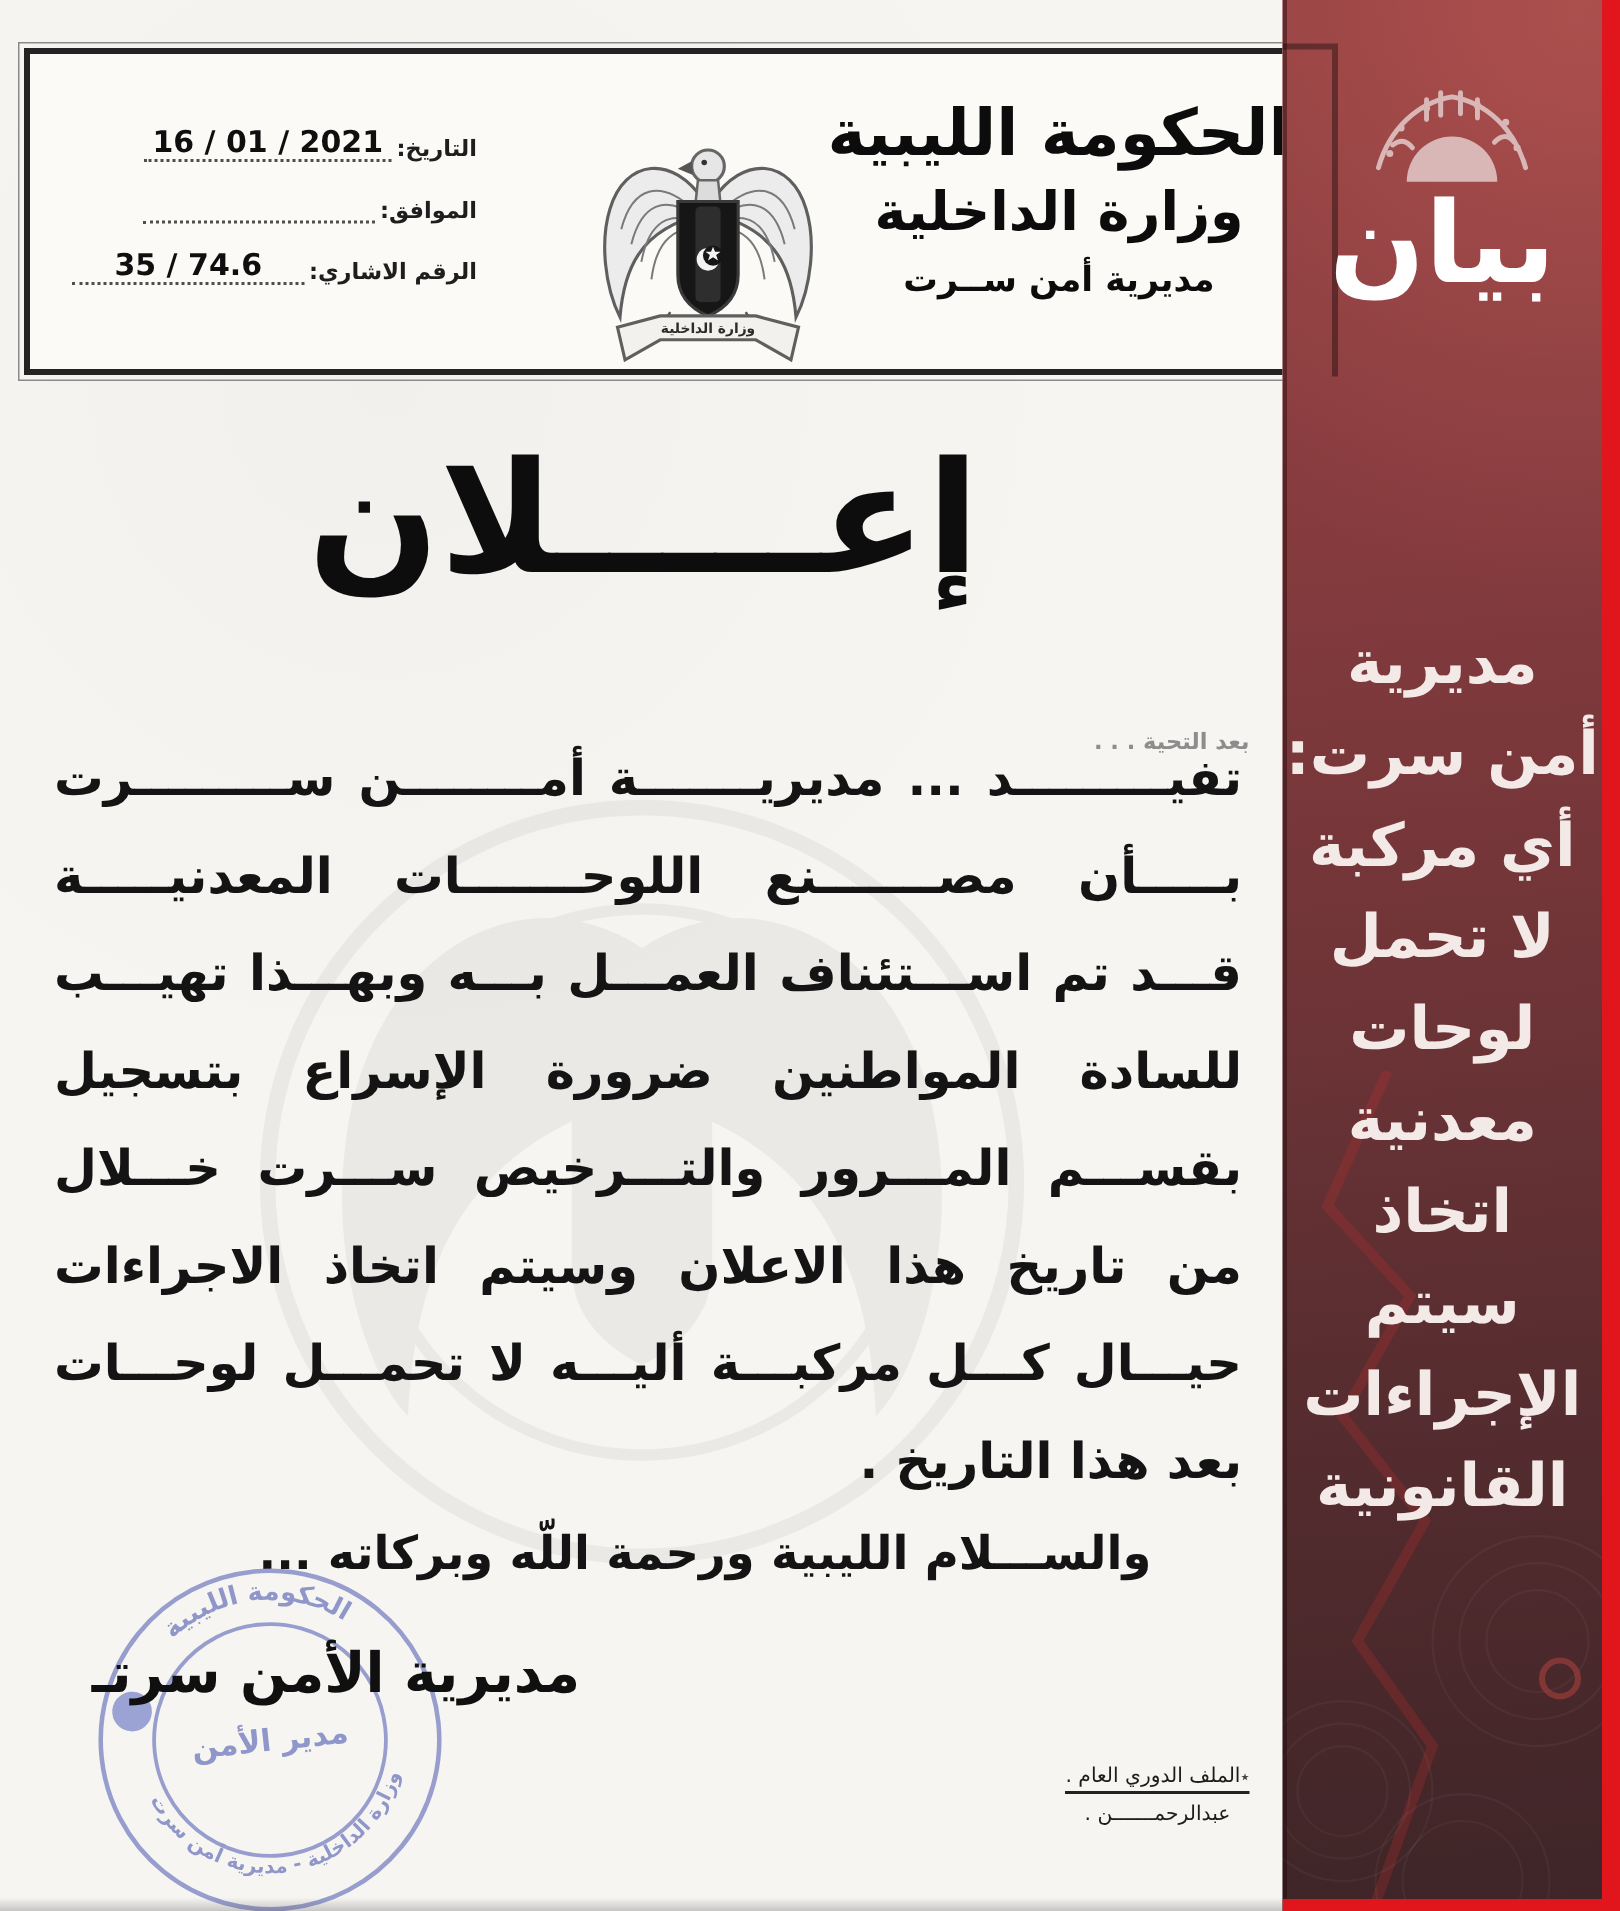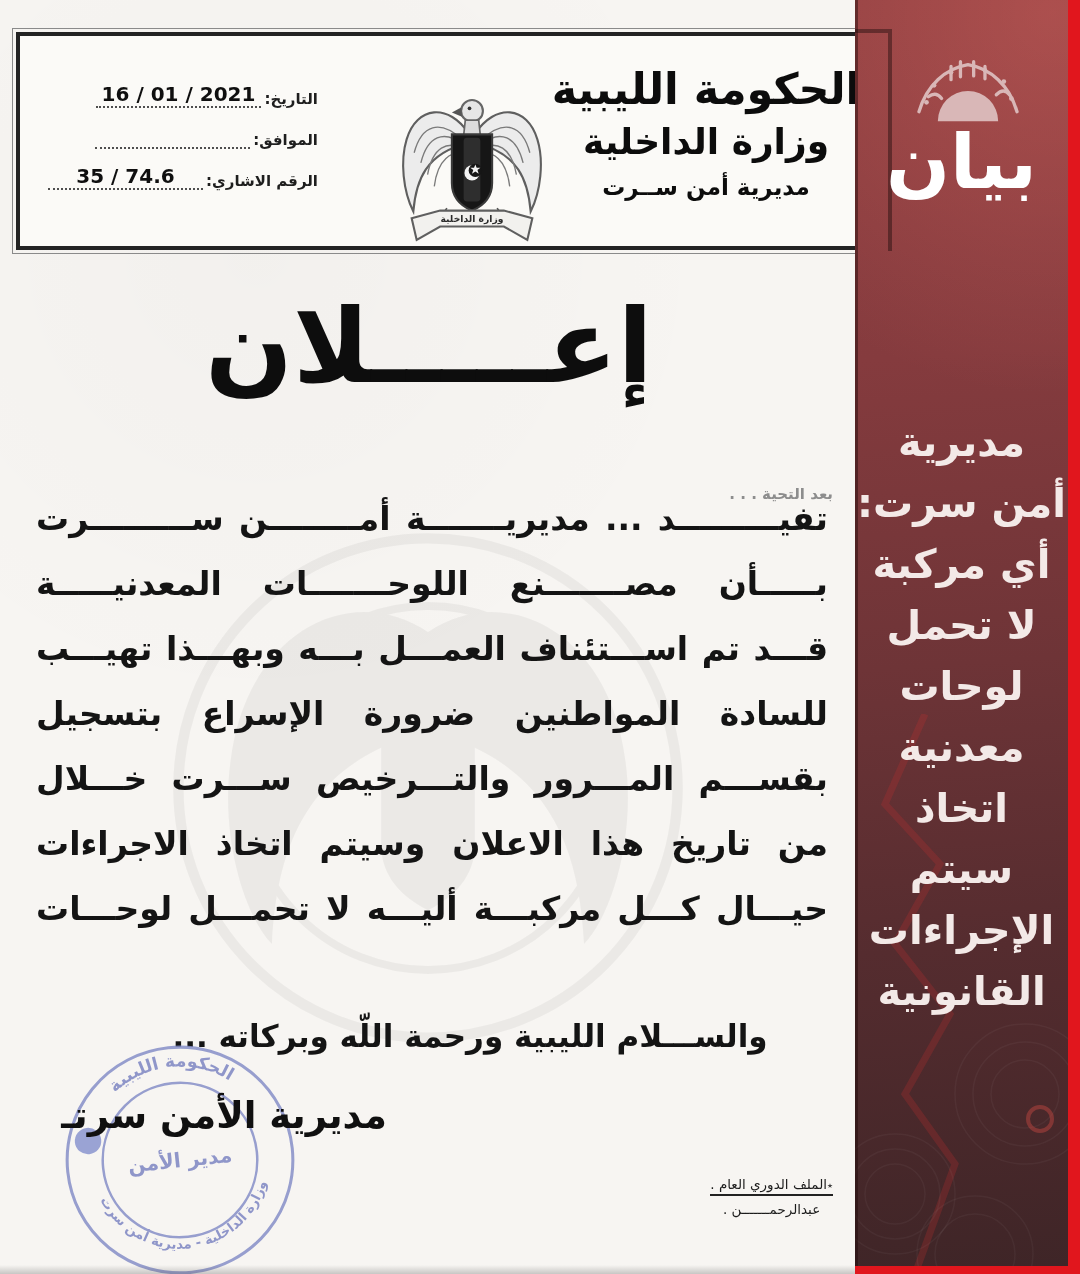--- a/index.html
+++ b/index.html
@@ -147,20 +147,21 @@
     <div class="greeting">بعد التحية . . .</div>
 
     <div class="ann-body">
       <div class="line">تفيـــــــــد ... مديريـــــــة أمــــــــن ســـــــــرت</div>
       <div class="line">بـــــأن مصـــــــنع اللوحـــــــات المعدنيـــــة ســـــرت</div>
       <div class="line">قـــد تم اســـتئناف العمـــل بـــه وبهـــذا تهيـــب المديريـــة</div>
       <div class="line">للسادة المواطنين ضرورة الإسراع بتسجيل ســـيارتهم</div>
       <div class="line">بقســـم المـــرور والتـــرخيص ســـرت خـــلال 15 يـــوم</div>
       <div class="line">من تاريخ هذا الاعلان وسيتم اتخاذ الاجراءات القانونية</div>
       <div class="line">حيـــال كـــل مركبـــة أليـــه لا تحمـــل لوحـــات معدنيـــة</div>
+      <div class="line end">بعد هذا التاريخ .</div>
     </div>
 
     <div class="closing">والســـلام الليبية ورحمة اللّه وبركاته ...</div>
 
     <svg class="stamp" viewBox="0 0 240 240">
       <circle cx="120" cy="120" r="111" fill="none" stroke="#8790c8" stroke-width="3"></circle>
       <circle cx="120" cy="120" r="76" fill="none" stroke="#8790c8" stroke-width="2.5"></circle>
       <defs>
         <path id="arcTop" d="M 28 120 A 92 92 0 0 1 212 120"></path>
         <path id="arcBot" d="M 34 138 A 88 88 0 0 0 206 138"></path>

